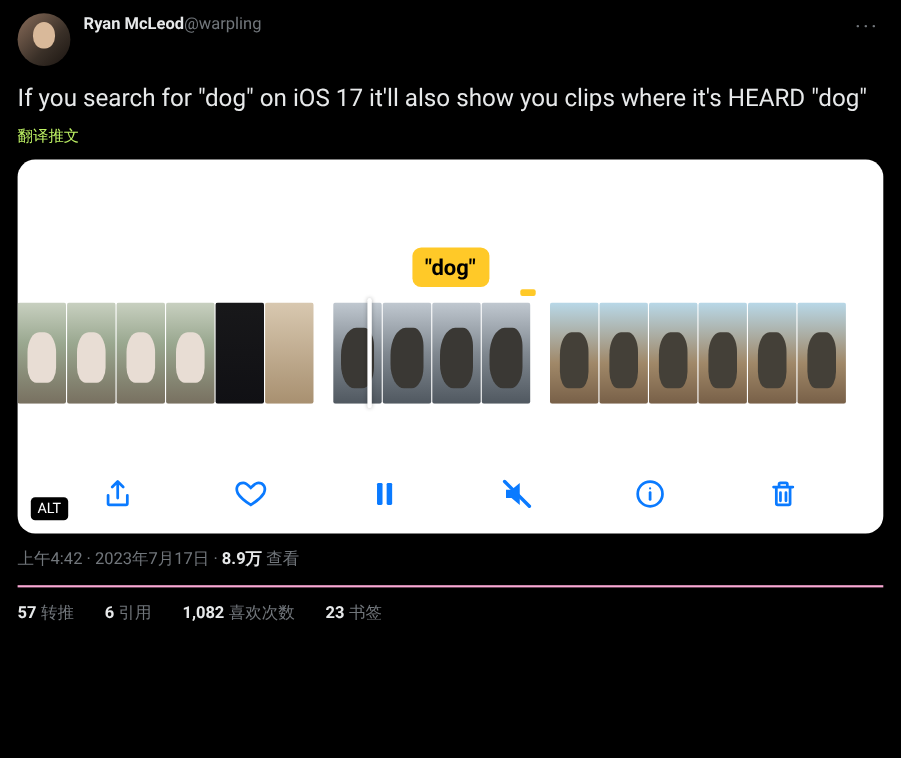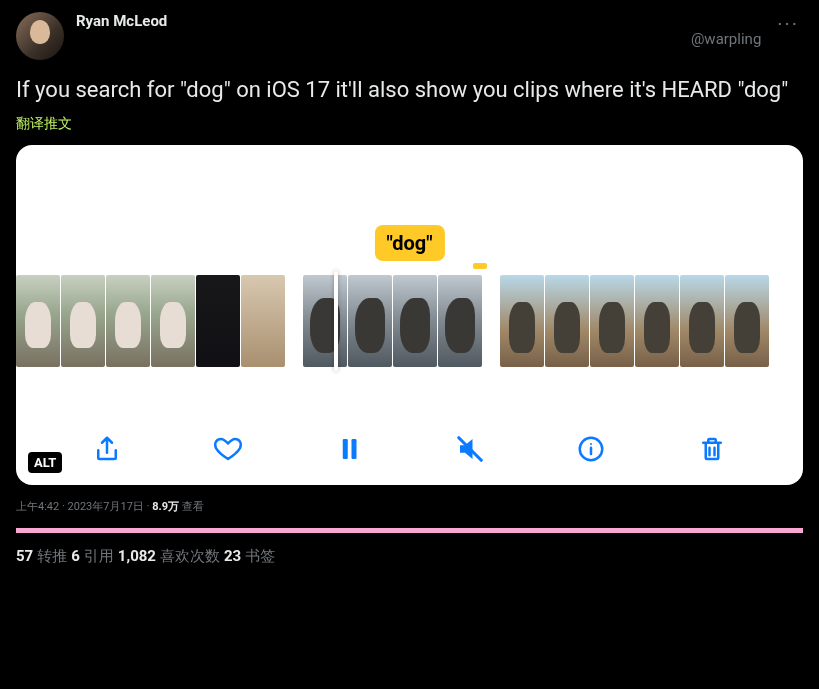--- a/index.html
+++ b/index.html
@@ -33,21 +33,21 @@
     content: "";
     position: absolute;
     top: 8px; left: 14px;
     width: 20px; height: 24px;
     background: #d9b99a;
     border-radius: 50% 50% 45% 45%;
   }
   .user-col {
     flex: 1;
     display: flex;
-    flex-direction: column;
+    flex-direction: row;
   }
   .display-name {
     font-weight: 700;
     font-size: 15px;
     color: #e7e9ea;
   }
   .handle {
     font-size: 15px;
     color: #71767b;
     text-align: right;
@@ -162,38 +162,38 @@
   .ctrl svg { width: 30px; height: 30px; stroke: #0a7aff; fill: none; stroke-width: 2; }
   .ctrl.pause svg rect { fill: #0a7aff; stroke: none; }
   .ctrl.mute svg { fill: #0a7aff; stroke: #0a7aff; }
   .alt-badge {
     position: absolute;
     bottom: 12px;
     left: 12px;
     background: #000;
     color: #fff;
     font-size: 13px;
-    font-weight: 700;
+    font-weight: 400;
     padding: 3px 6px;
     border-radius: 4px;
   }
   .meta {
     color: #71767b;
-    font-size: 11px;
-    border-bottom: 5px solid #f9a8d4;
+    font-size: 15px;
+    border-bottom: 2px solid #f9a8d4;
     padding-bottom: 14px;
     margin-bottom: 14px;
   }
   .meta .views-strong {
     color: #e7e9ea;
     font-weight: 700;
   }
   .stats {
     display: flex;
-    gap: 4px;
+    gap: 28px;
     color: #71767b;
     font-size: 15px;
   }
   .stats .n {
     color: #e7e9ea;
     font-weight: 700;
     margin-right: 4px;
   }
 </style>
 </head>

